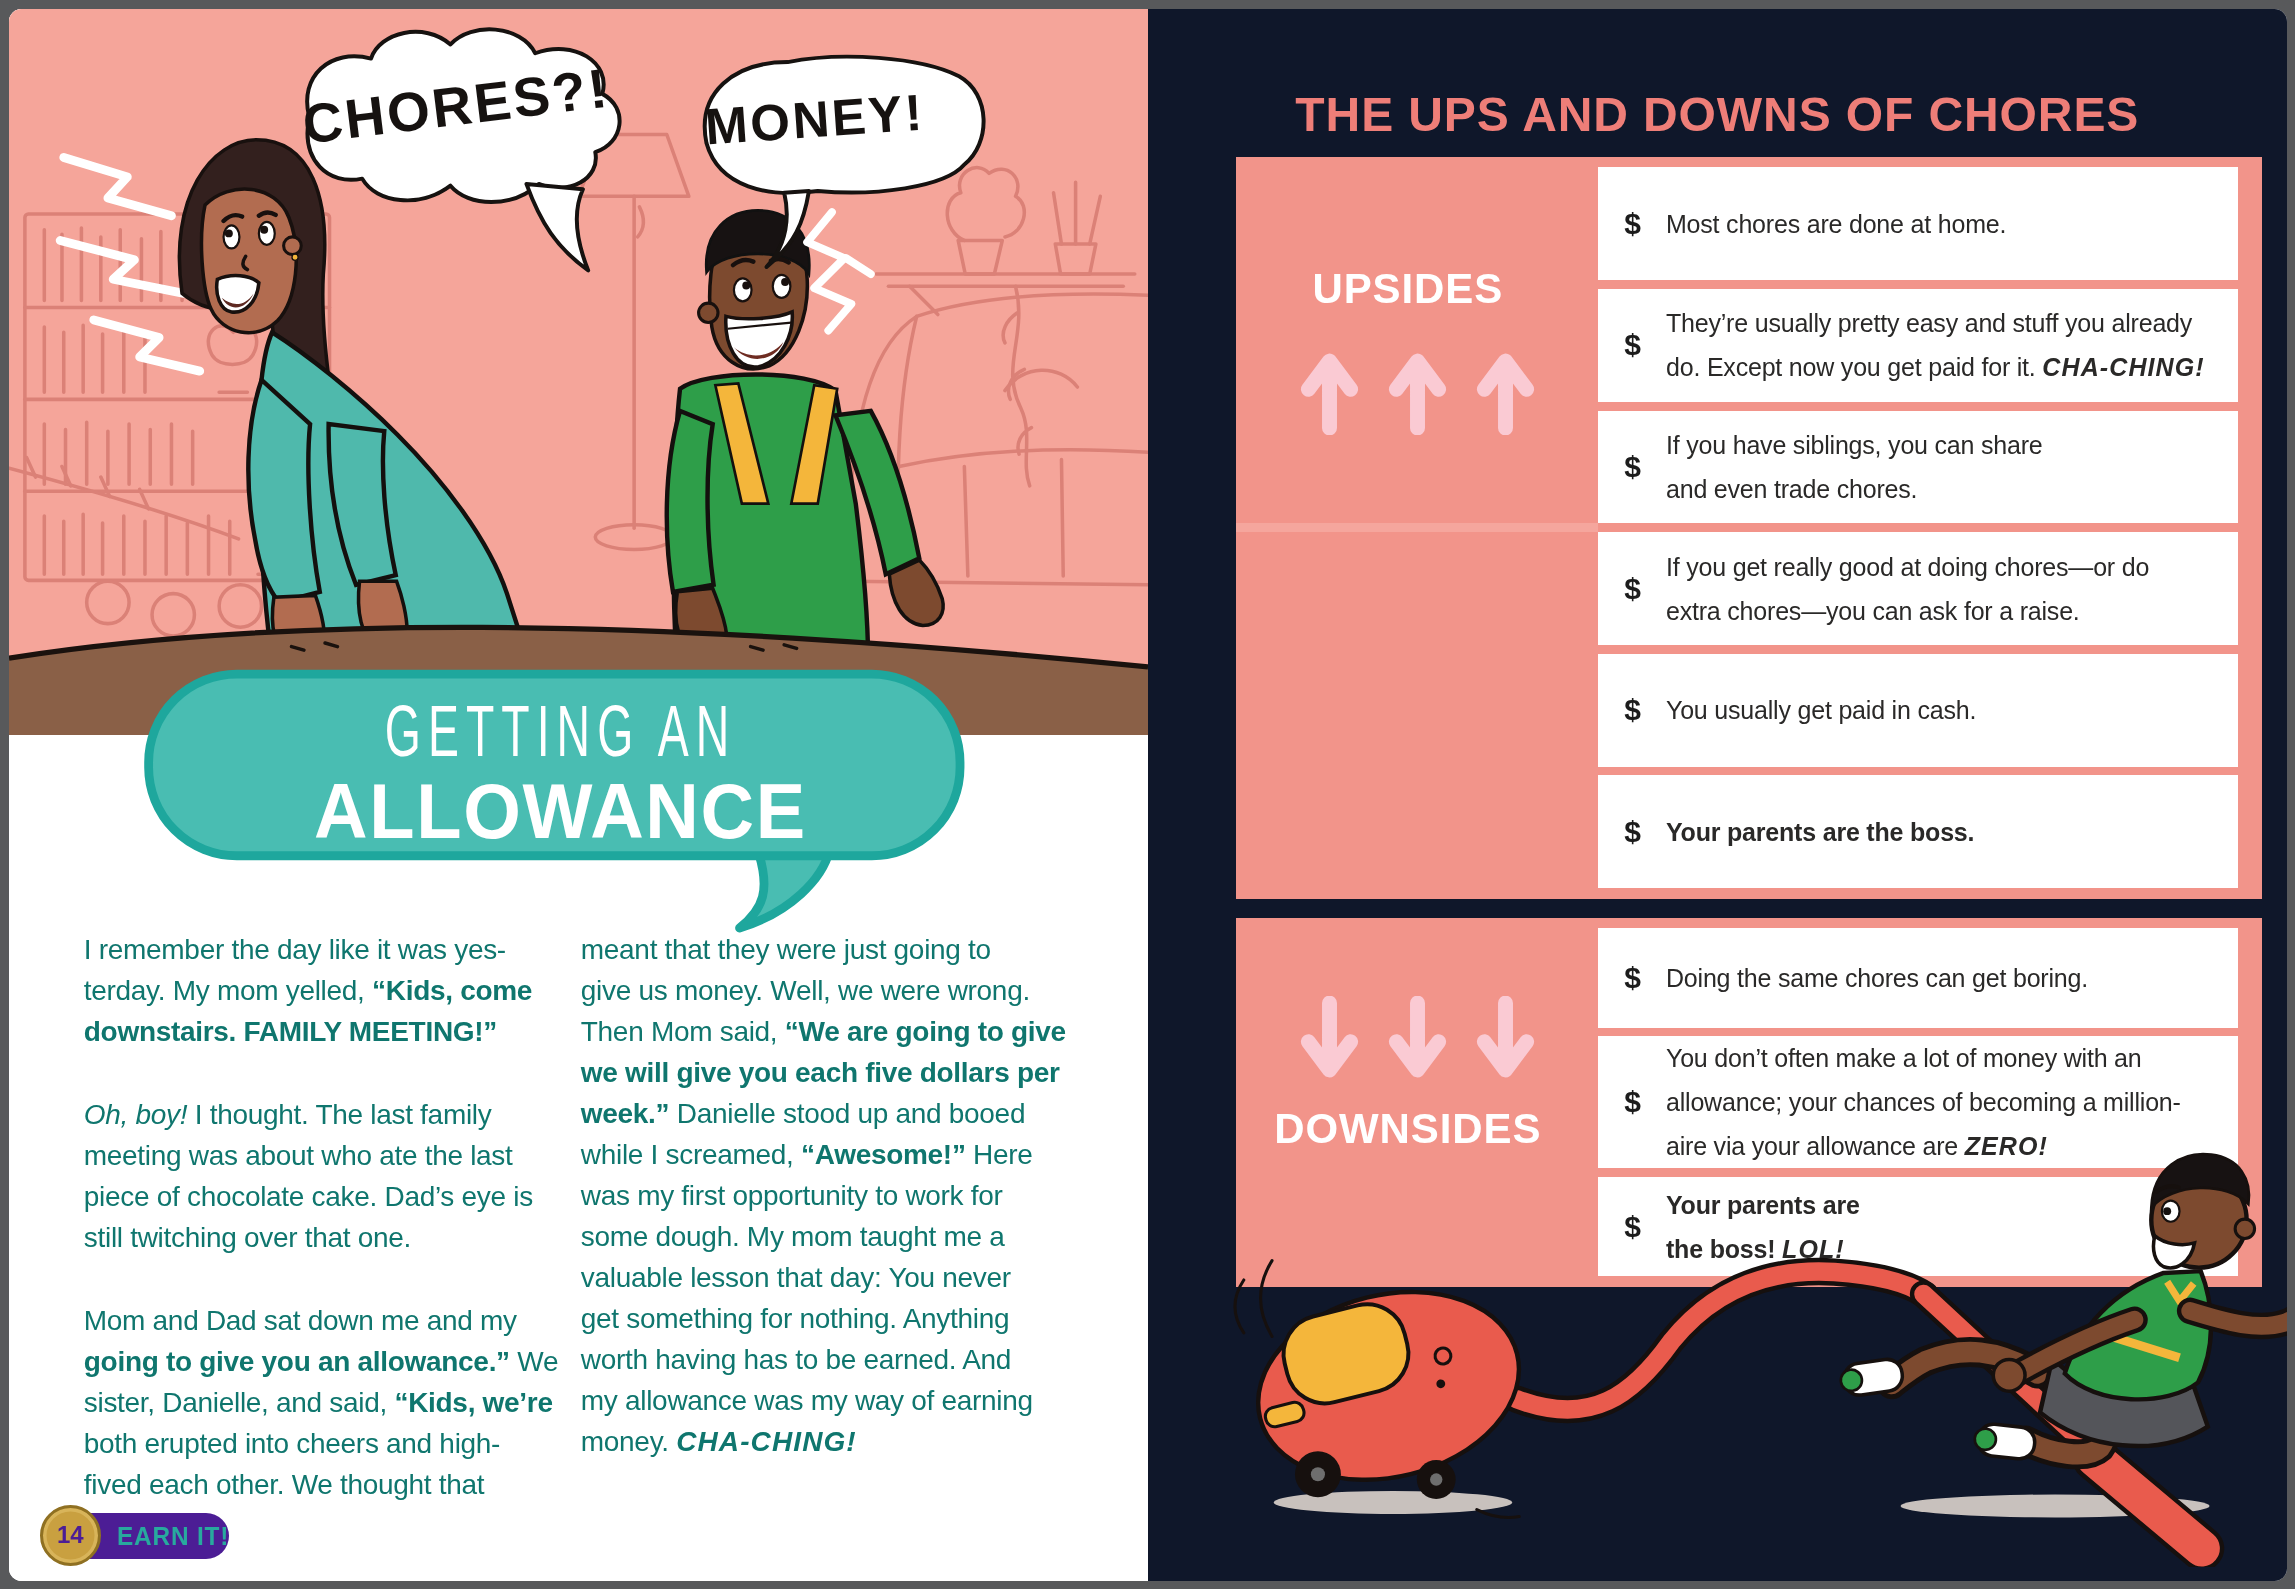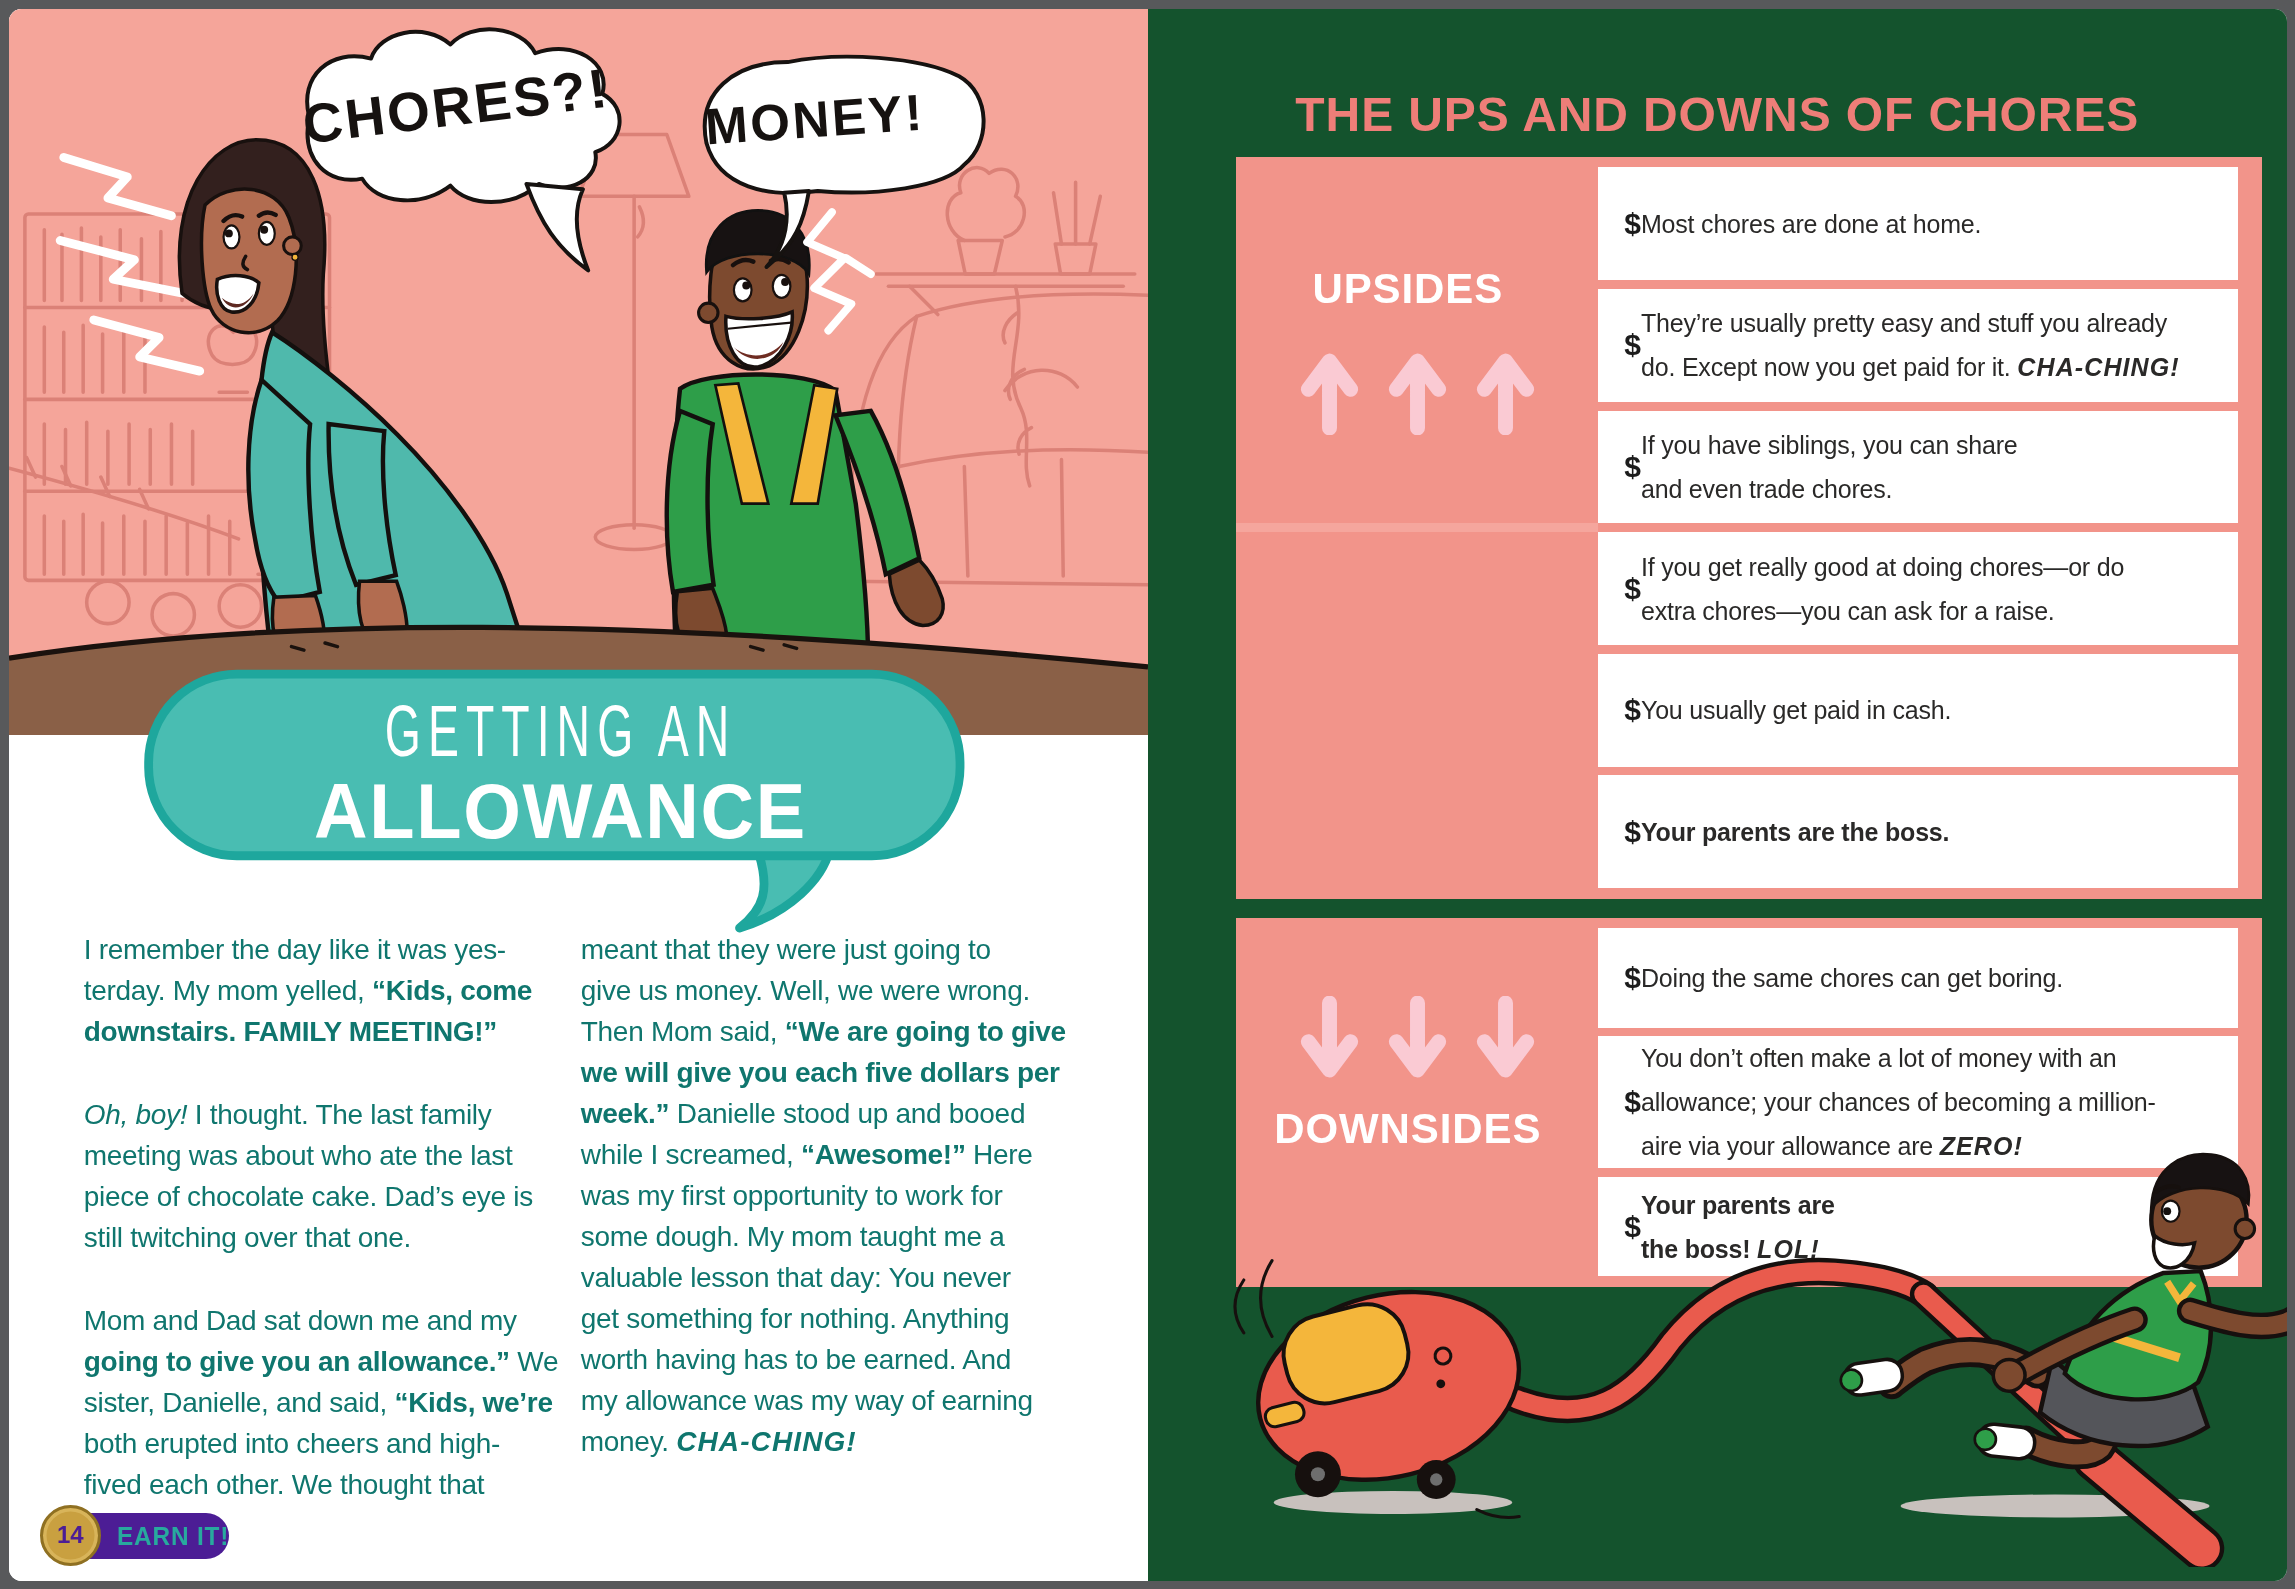--- a/index.html
+++ b/index.html
@@ -28,38 +28,38 @@
   .s-b{font-weight:700;}
   .s-i{font-style:italic;}
   .s-c{font-weight:800;font-style:italic;letter-spacing:1.1px;}
 
   .footer-tab{position:absolute;left:57px;top:1504px;width:163px;height:46px;border-radius:23px;background:#4c1d95;}
   .footer-tab span{position:absolute;left:51px;top:8px;font-size:26.5px;font-weight:700;color:#28A99E;letter-spacing:0.9px;transform:scaleX(.92);transform-origin:left;white-space:nowrap;}
   .coin{position:absolute;border-radius:50%;background:#C9A040;border:3.5px solid #8F7022;box-shadow:inset 0 0 0 3.5px #D8B45A;display:flex;align-items:center;justify-content:center;font-weight:800;color:#4c1d95;}
   .coin-14{left:31px;top:1496px;width:55px;height:55px;font-size:24px;}
 
   
-  .page-right{position:absolute;left:1139px;top:0;width:1139px;height:1572px;background:#14532d;}
+  .page-right{position:absolute;left:1139px;top:0;width:1139px;height:1572px;background:#0f172a;}
   .rp-header{position:absolute;left:0;top:78px;width:1139px;text-align:center;font-size:48px;font-weight:800;color:#EE7E78;letter-spacing:0.9px;white-space:nowrap;}
 
   .chore-table{position:absolute;background:#F2948A;}
   .table-upsides{left:88px;top:148px;width:1026px;height:742px;}
   .table-downsides{left:88px;top:909px;width:1026px;height:369px;}
   .label-col{position:absolute;left:0;top:0;width:344px;height:100%;}
   .label-text{position:absolute;width:100%;text-align:center;color:#ffffff;font-weight:800;font-size:42px;letter-spacing:0.9px;}
   .lt-up{top:108px;}
   .lt-down{top:187px;}
   .arrows{position:absolute;left:49px;width:265px;height:88px;}
   .ar-up{top:190px;}
   .ar-down{top:78px;}
   .seam{position:absolute;left:0;top:366px;width:362px;height:8.8px;background:#F5A69D;}
   .rows{position:absolute;left:362px;top:10.6px;right:24px;bottom:10.6px;display:flex;flex-direction:column;gap:8.8px;}
   .trow{flex:1;background:#ffffff;display:flex;align-items:center;}
   .bullet{flex:0 0 auto;margin-left:26.5px;font-size:30px;font-weight:800;color:#1c1c1c;align-self:center;}
-  .rtext{font-size:25px;line-height:44px;color:#2A2928;letter-spacing:-0.2px;}
+  .rtext{margin-left:25px;font-size:25px;line-height:44px;color:#2A2928;letter-spacing:-0.2px;}
 
   .vac-scene{position:absolute;left:64px;top:1112px;width:1077px;height:446px;z-index:6;}
 </style>
 </head>
 <body>
 
 <div id="stage">
   <div class="spread">
 
     <div class="page-left">

